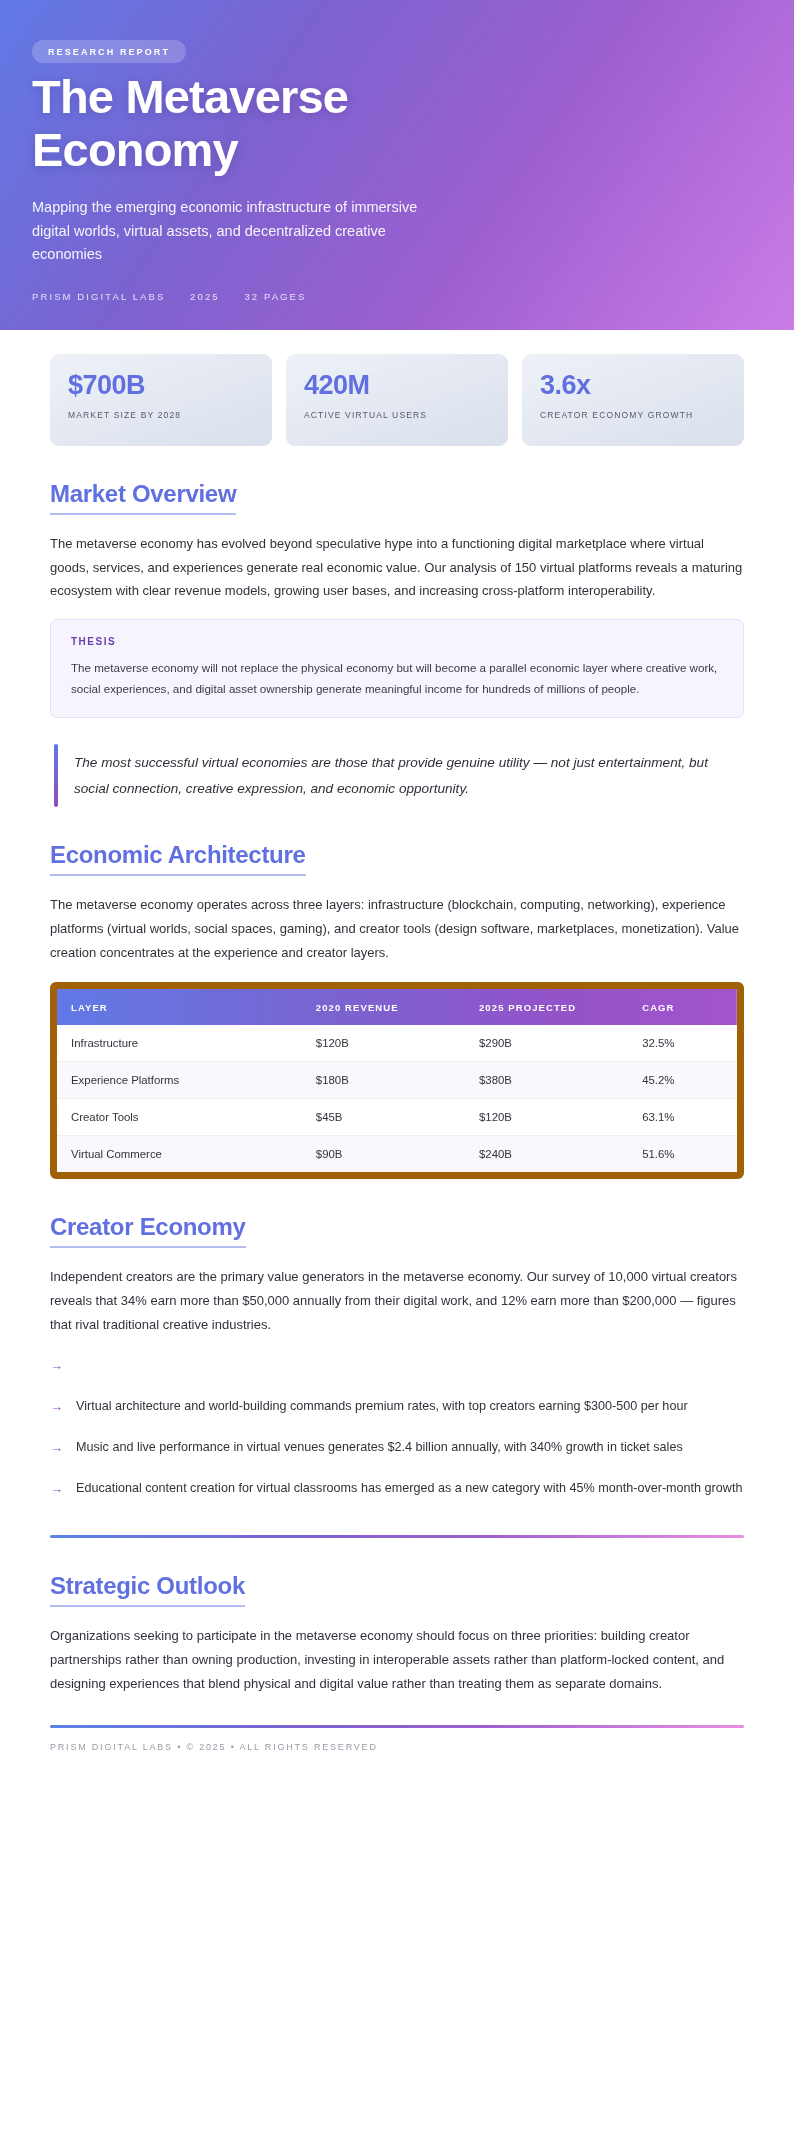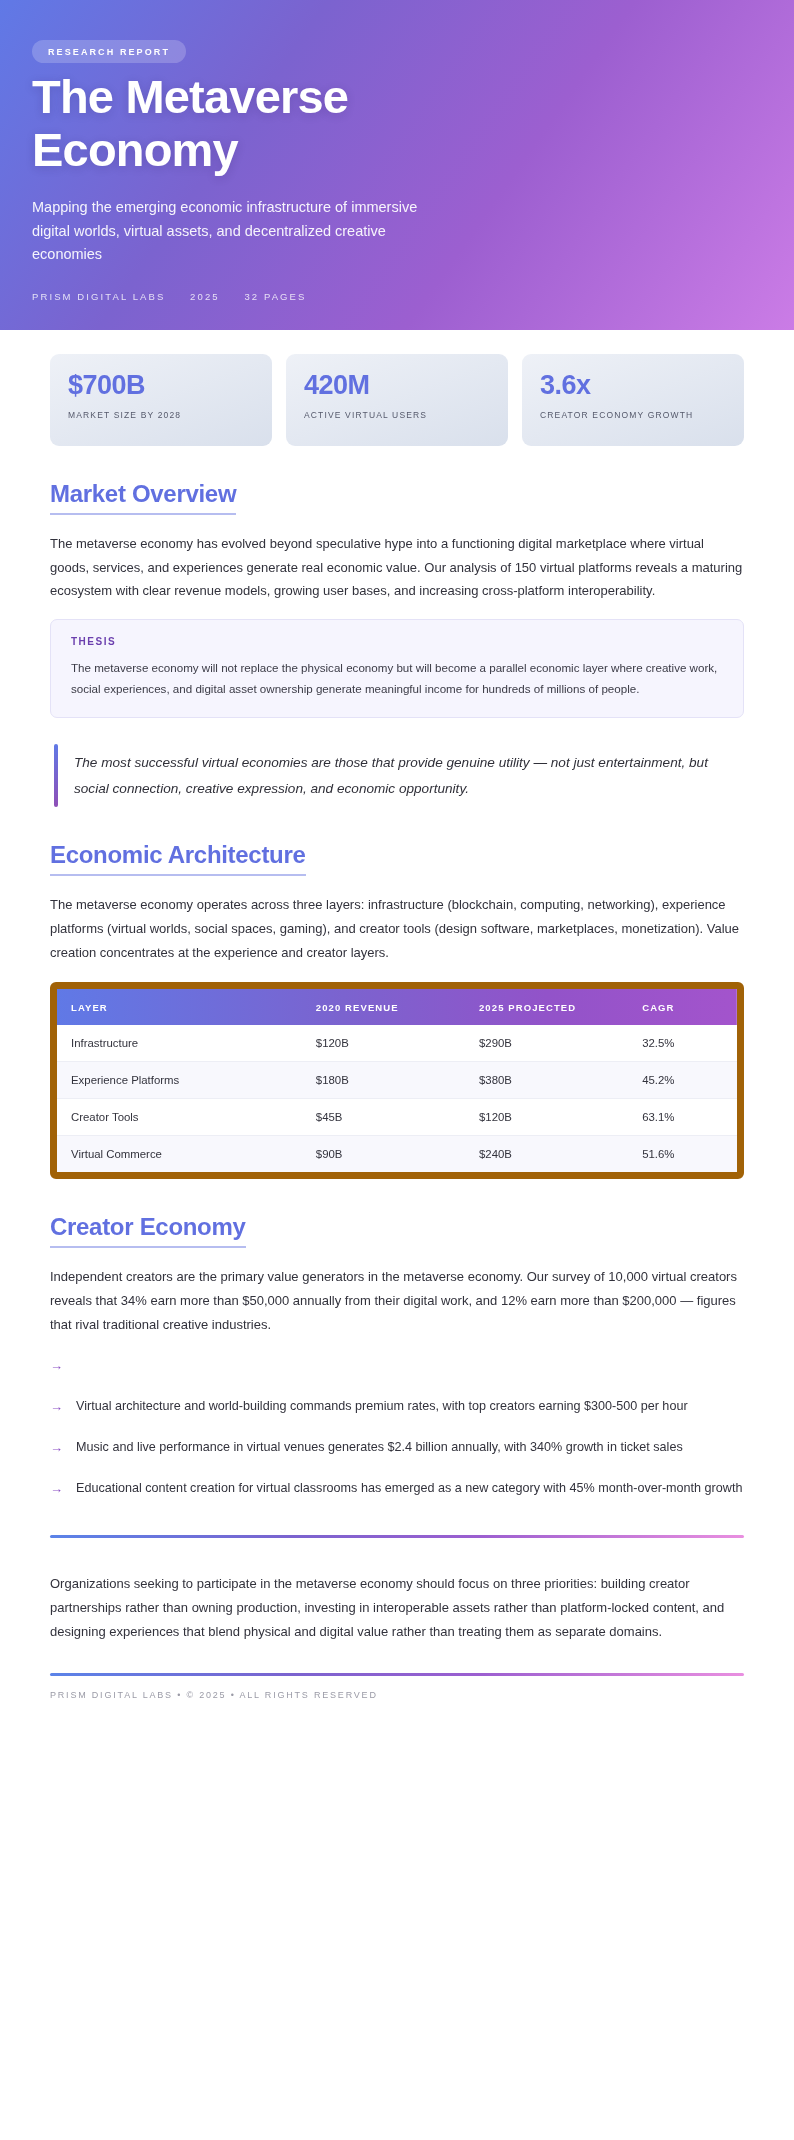--- a/index.html
+++ b/index.html
@@ -339,20 +339,21 @@
         <li class="arrow-item">
           <span class="arrow-icon">→</span>
           <span class="arrow-text">Educational content creation for virtual classrooms has emerged as a new category with 45% month-over-month growth</span>
         </li>
       </ul>
 
       <div class="grad-divider"></div>
     </section>
 
     <section class="section">
+      <h2 class="section-title">Strategic Outlook</h2>
       <p class="body">Organizations seeking to participate in the metaverse economy should focus on three priorities: building creator partnerships rather than owning production, investing in interoperable assets rather than platform-locked content, and designing experiences that blend physical and digital value rather than treating them as separate domains.</p>
     </section>
 
   </div>
 
   <footer class="footer">
     <div class="grad-divider" style="margin-top:22px;"></div>
     <div class="footer-text">PRISM DIGITAL LABS • © 2025 • ALL RIGHTS RESERVED</div>
   </footer>
 

